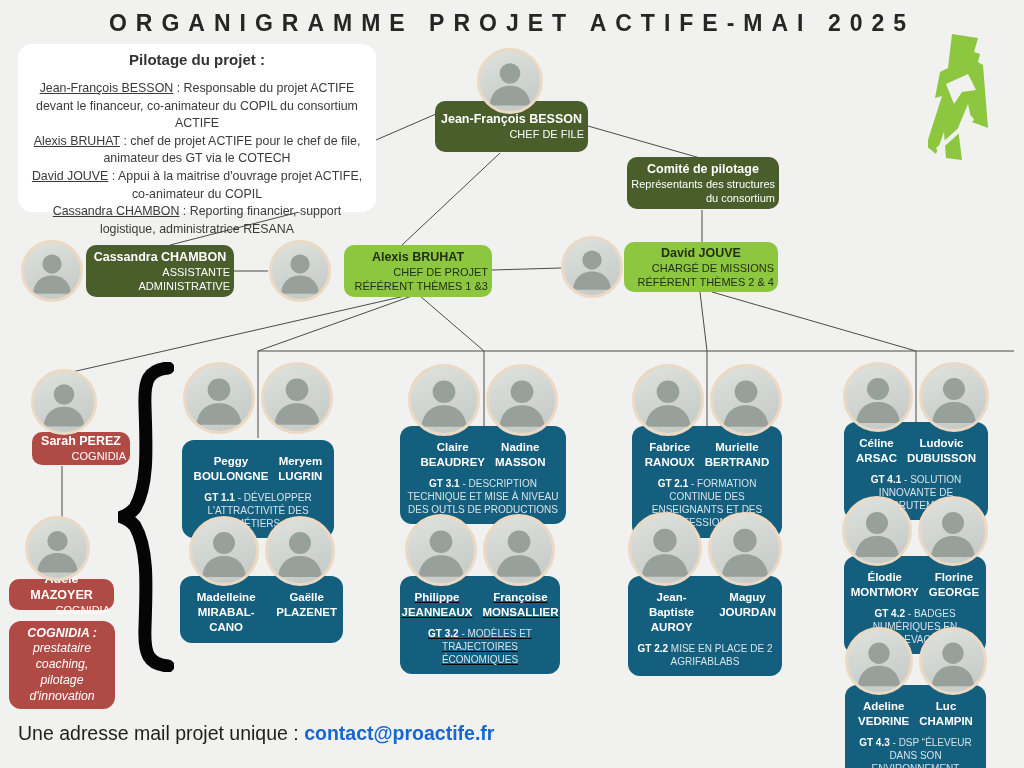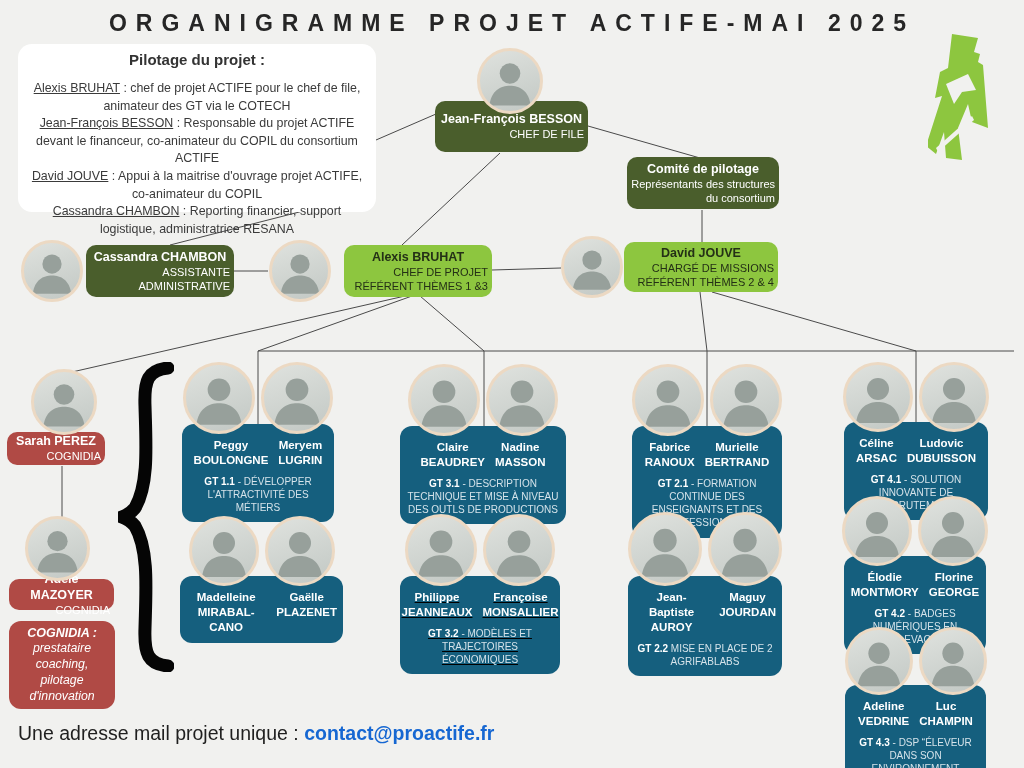--- a/index.html
+++ b/index.html
@@ -93,22 +93,22 @@
 
   <svg id="logo" class="abs" width="62" height="130" viewBox="0 0 62 130">
     <path d="M24 2 L50 6 L46 20 L52 22 L50 30 L55 33 L60 96 L44 90 L40 72 L30 96 L34 128 L18 126 L16 100 L8 122 L-2 114 L14 64 L7 66 L12 40 L20 36 Z" fill="#8dc63f"></path>
     <path d="M18 52 L40 42 L48 58 L34 60 L26 72 Z" fill="#f1f1ef"></path>
     <circle cx="40" cy="86" r="3" fill="#f1f1ef"></circle>
     <path d="M8 116 L44 84 L46 88 L10 120 Z" fill="#f1f1ef"></path>
   </svg>
 
   <div id="pilotage" class="abs">
     <div class="pt">Pilotage du projet :</div>
+    <div class="pe"><span class="u">Jean-François BESSON</span><span> : Responsable du projet ACTIFE devant le financeur, co-animateur du COPIL du consortium ACTIFE</span></div>
     <div class="pe"><span class="u">Alexis BRUHAT</span><span> : chef de projet ACTIFE pour le chef de file, animateur des GT via le COTECH</span></div>
-    <div class="pe"><span class="u">Jean-François BESSON</span><span> : Responsable du projet ACTIFE devant le financeur, co-animateur du COPIL du consortium ACTIFE</span></div>
     <div class="pe"><span class="u">David JOUVE</span><span> : Appui à la maitrise d'ouvrage projet ACTIFE, co-animateur du COPIL</span></div>
     <div class="pe"><span class="u">Cassandra CHAMBON</span><span> : Reporting financier, support logistique, administratrice RESANA</span></div>
   </div>
 
   <div class="photo abs" style="left:477px;top:48px;width:66px;height:66px;">
       <svg viewBox="0 0 64 64">
         <circle cx="32" cy="24" r="11" fill="#97a09b"></circle>
         <path d="M10 58 C12 42 22 37 32 37 C42 37 52 42 54 58 Z" fill="#97a09b"></path>
       </svg>
     </div>
@@ -157,21 +157,21 @@
     <div class="rl">RÉFÉRENT THÈMES 2 &amp; 4</div>
   </div>
 
 
   <div class="photo abs" style="left:31px;top:369px;width:66px;height:66px;">
       <svg viewBox="0 0 64 64">
         <circle cx="32" cy="24" r="11" fill="#97a09b"></circle>
         <path d="M10 58 C12 42 22 37 32 37 C42 37 52 42 54 58 Z" fill="#97a09b"></path>
       </svg>
     </div>
-  <div class="node red abs" style="left:7px;top:432px;width:98px;height:33px;">
+  <div class="node red abs" style="left:32px;top:432px;width:98px;height:33px;">
     <div class="nm">Sarah PEREZ</div>
     <div class="rl">COGNIDIA</div>
   </div>
 
   <div class="photo abs" style="left:25px;top:516px;width:65px;height:65px;">
       <svg viewBox="0 0 64 64">
         <circle cx="32" cy="24" r="11" fill="#97a09b"></circle>
         <path d="M10 58 C12 42 22 37 32 37 C42 37 52 42 54 58 Z" fill="#97a09b"></path>
       </svg>
     </div>
@@ -183,21 +183,21 @@
   <div id="cognidia" class="node red abs">
     <div class="nm">COGNIDIA :</div>
     <div>prestataire coaching, pilotage d'innovation</div>
   </div>
 
   <svg id="brace" class="abs" width="56" height="310" viewBox="0 0 56 310">
     <path d="M50 6 C30 8 26 18 27 44 C28 82 31 122 17 146 C12 152 7 154 4 155 C7 156 12 158 17 164 C31 188 28 228 27 266 C26 292 30 302 50 304" fill="none" stroke="#050505" stroke-width="13" stroke-linecap="round"></path>
   </svg>
 
   <div id="gt-cards">
-  <div class="gt-card" style="left: 182px; top: 362px; width: 152px;">
+  <div class="gt-card" style="left: 182px; top: 362px; width: 152px; gap: 16px;">
     <div class="gt-photos">
       <div class="photo" style="width: 72px; height: 72px;">
             <svg viewBox="0 0 64 64">
               <circle cx="32" cy="24" r="11" fill="#97a09b"></circle>
               <path d="M10 58 C12 42 22 37 32 37 C42 37 52 42 54 58 Z" fill="#97a09b"></path>
             </svg>
           </div>
       <div class="photo" style="width: 72px; height: 72px;">
             <svg viewBox="0 0 64 64">
               <circle cx="32" cy="24" r="11" fill="#97a09b"></circle>

